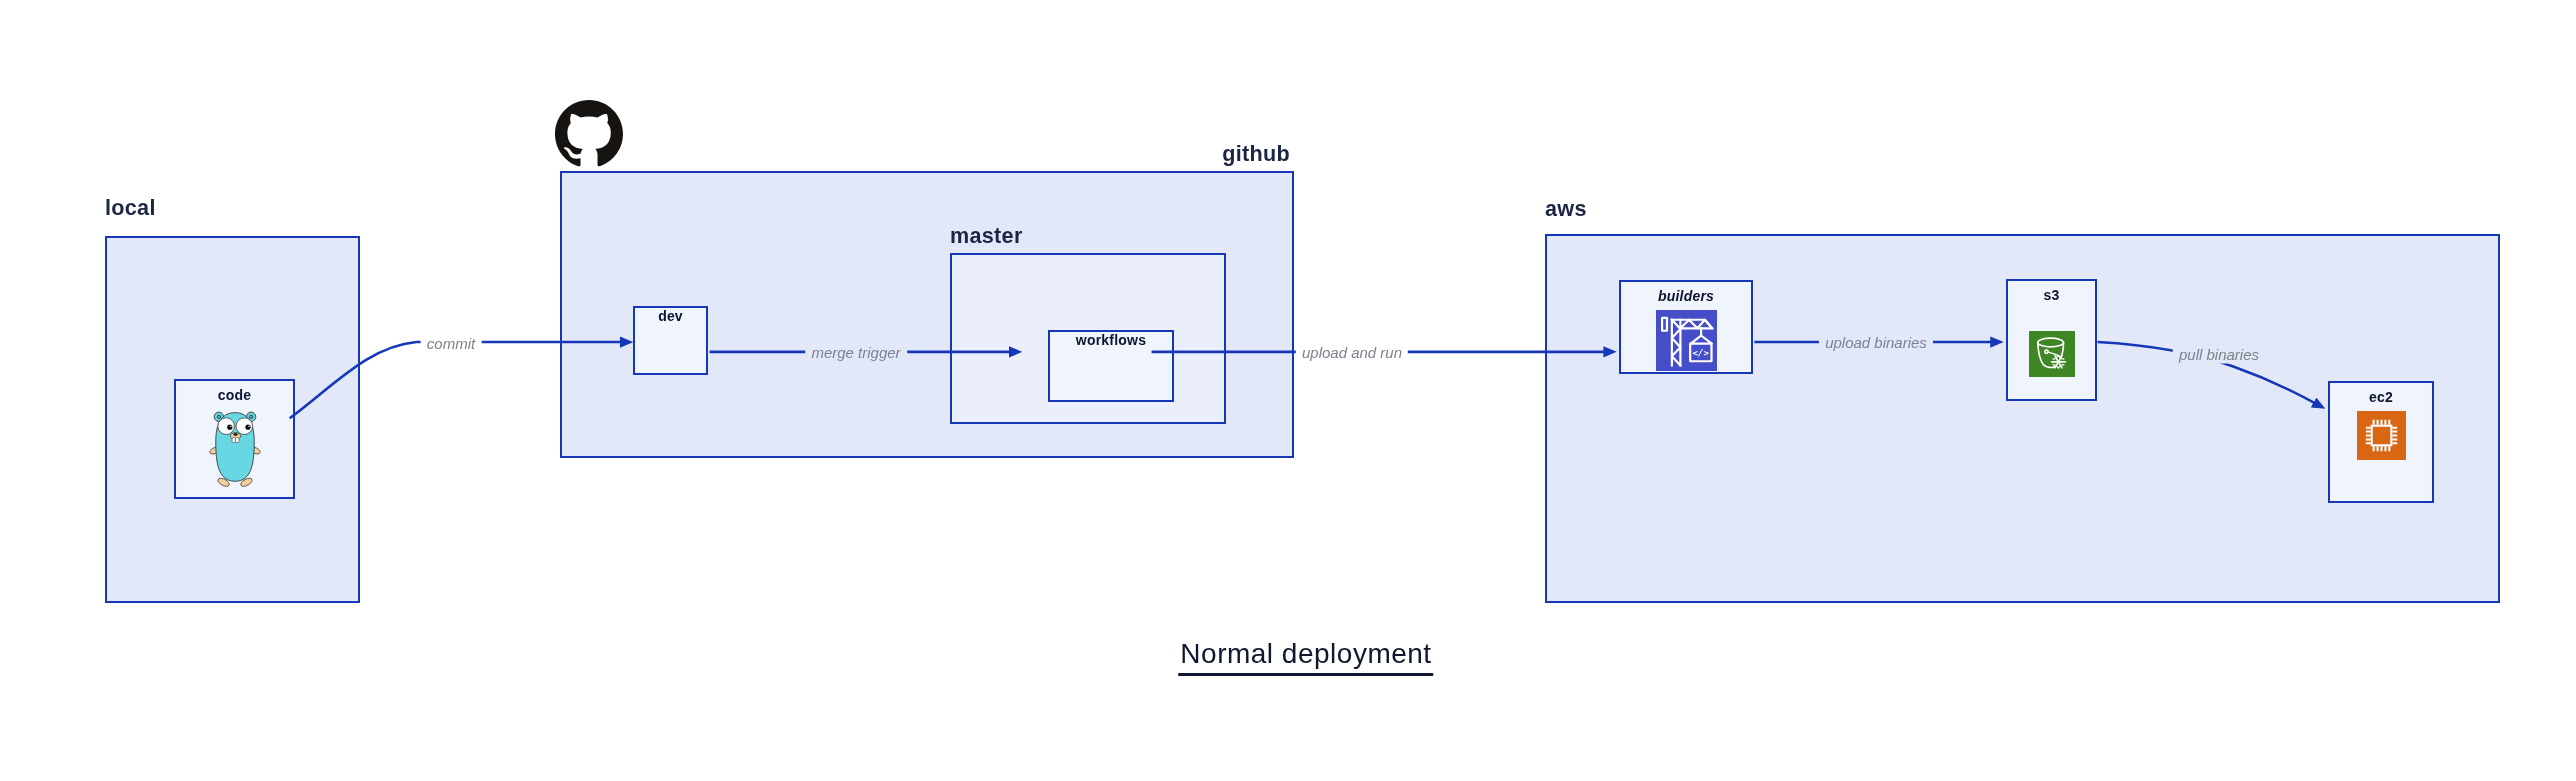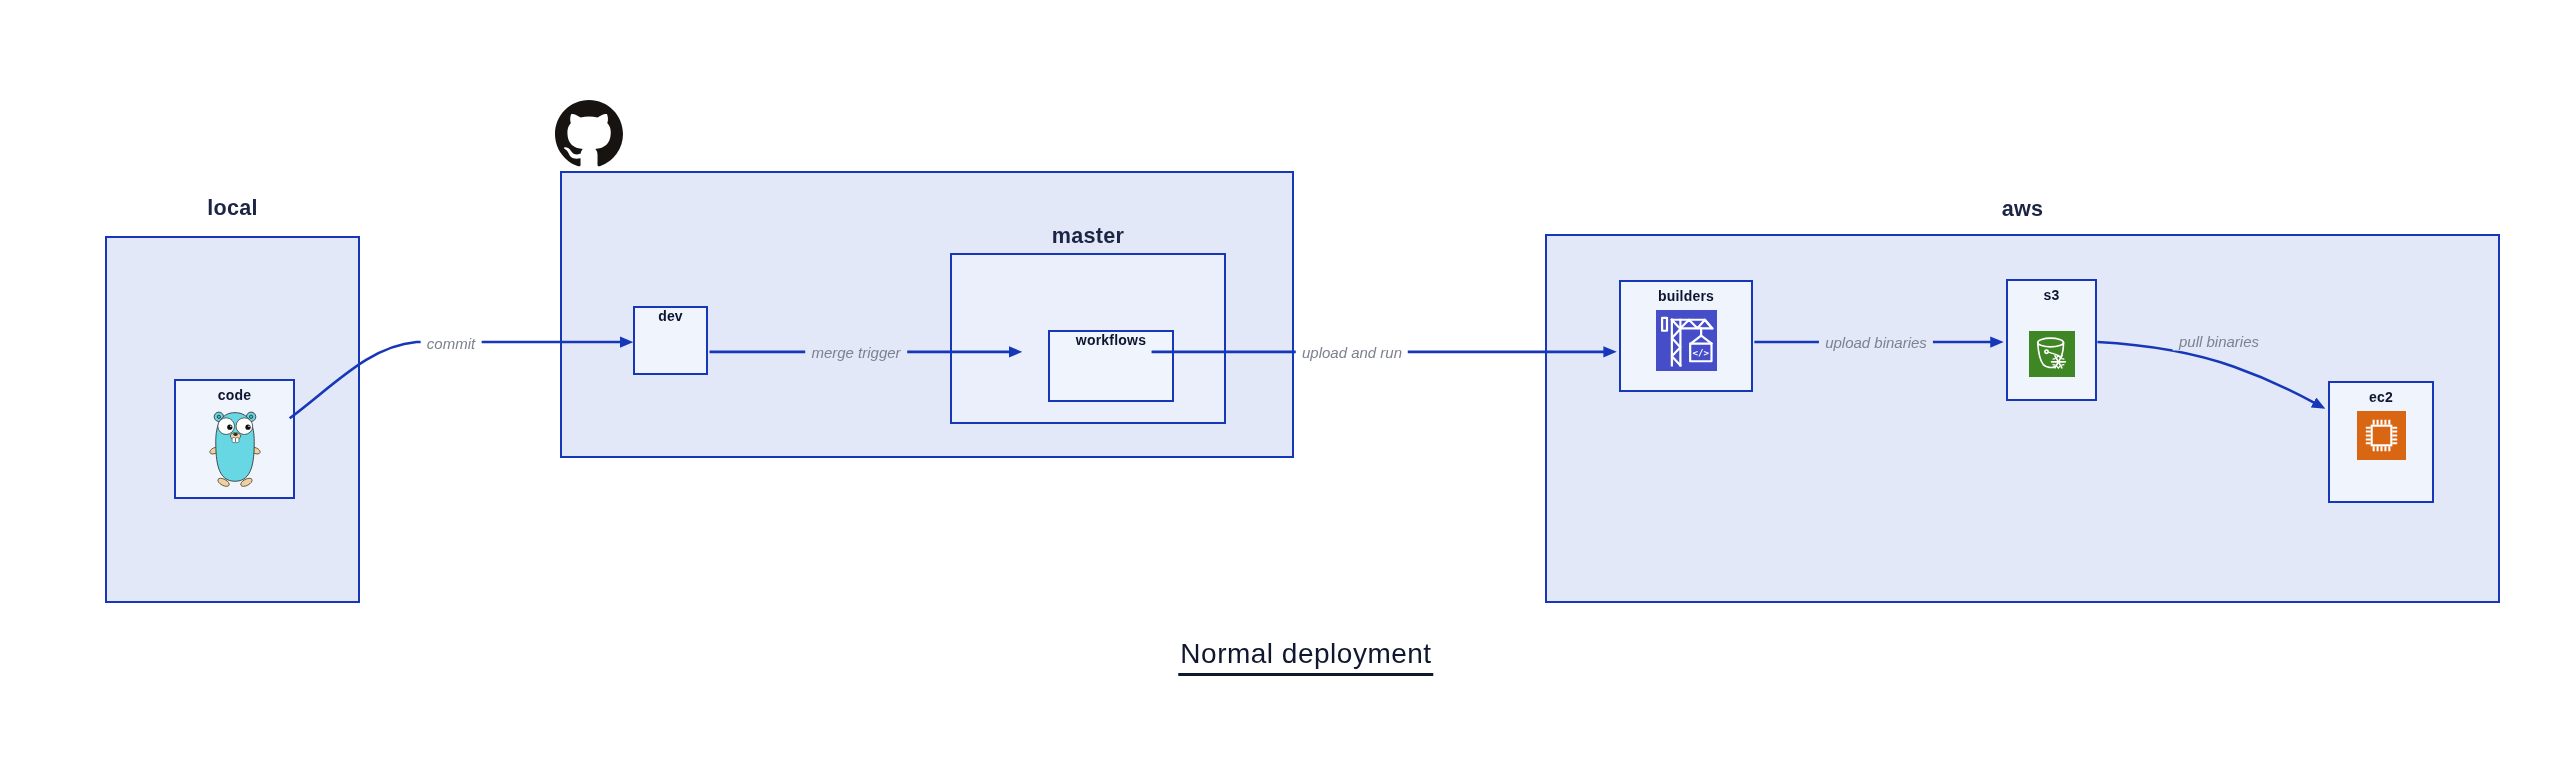--- a/index.html
+++ b/index.html
@@ -17,21 +17,21 @@
   .group{position:absolute;border:2.6px solid var(--blue);background:var(--outer);}
   .group.mid{background:var(--mid);border-width:2.1px;}
   .node{position:absolute;border:2.1px solid var(--blue);background:var(--leaf);
         display:flex;flex-direction:column;align-items:center;}
   .node .node-label{font-size:14px;font-weight:700;color:#0e1530;letter-spacing:0.2px;}
   .node.center{justify-content:flex-start;}
   .node.stack{padding-top:6.2px;gap:6.2px;}
 
   .group-label{position:absolute;font-size:21.6px;font-weight:600;color:#1c2544;
                letter-spacing:0.3px;line-height:1;}
-  .group-label.center{text-align:center;}
+  .group-label.center{text-align:left;}
   .group-label.right{text-align:right;}
 
   svg.edges{position:absolute;left:0;top:0;pointer-events:none;}
 
   .edge-label{position:absolute;transform:translate(-50%,-50%);font-size:15px;
               font-style:italic;color:var(--gray);padding:1px 6.2px;white-space:nowrap;
               background:#ffffff;z-index:5;}
   .edge-label.on-fill{background:var(--outer);}
 
   .diagram-title{position:absolute;left:1306px;top:638px;transform:translateX(-50%);
@@ -50,20 +50,23 @@
   <div class="group" style="left:560px;top:171px;width:734px;height:287px;"></div>
 
   <div class="group mid" style="left:950px;top:253px;width:276px;height:171px;"></div>
 
   <div class="group" style="left:1545px;top:234px;width:955px;height:369px;"></div>
 
   <div class="group-label center" style="left:105px;top:197px;width:255px;">
     <span>local</span>
   </div>
 
+  <div class="group-label right" style="left:778px;top:143px;width:512px;">
+    <span>github</span>
+  </div>
 
   <div class="group-label center" style="left:950px;top:225px;width:276px;">
     <span>master</span>
   </div>
 
   <div class="group-label center" style="left:1545px;top:198px;width:955px;">
     <span>aws</span>
   </div>
 
   <svg class="icon" style="position:absolute;left:555px;top:100px;" width="68" height="68" viewBox="0 0 16 16">
@@ -104,21 +107,21 @@
   </div>
 
   <div class="node center" style="left:633px;top:306px;width:75px;height:69px;">
     <span class="node-label">dev</span>
   </div>
 
   <div class="node center" style="left:1024px;top:330px;width:126px;height:72px;margin-left:24px;">
     <span class="node-label">workflows</span>
   </div>
 
-  <div class="node stack" style="left:1619px;top:280px;width:134px;height:112px;">
+  <div class="node stack" style="left:1619px;top:280px;width:134px;height:94px;font-style:italic;">
     <span class="node-label">builders</span>
     <svg class="icon" width="61" height="61" viewBox="0 0 100 100">
       <rect x="0" y="0" width="100" height="100" fill="#464dc8"></rect>
       <g stroke="#ffffff" stroke-width="3.6" fill="none" stroke-linejoin="round" stroke-linecap="square">
         <rect x="10" y="13" width="8" height="21"></rect>
         <path d="M26 16 V91 M40 16 V91"></path>
         <path d="M26 16 L40 31 L26 46 L40 61 L26 76 L40 91"></path>
         <path d="M26 16 H80 L92 30 M40 30 H92"></path>
         <path d="M40 30 L54 16 L68 30 L80 16 L92 30"></path>
         <path d="M74 30 V42"></path>
@@ -183,21 +186,21 @@
   </div>
   <div class="edge-label on-fill" style="left:856px;top:352px;">
     <span>merge trigger</span>
   </div>
   <div class="edge-label" style="left:1352px;top:352px;">
     <span>upload and run</span>
   </div>
   <div class="edge-label on-fill" style="left:1876px;top:342px;">
     <span>upload binaries</span>
   </div>
-  <div class="edge-label on-fill" style="left:2219px;top:341px;">
+  <div class="edge-label on-fill" style="left:2219px;top:354px;">
     <span>pull binaries</span>
   </div>
 
   <div class="diagram-title">
     <span>Normal deployment</span>
   </div>
 
 </div>
 
 

